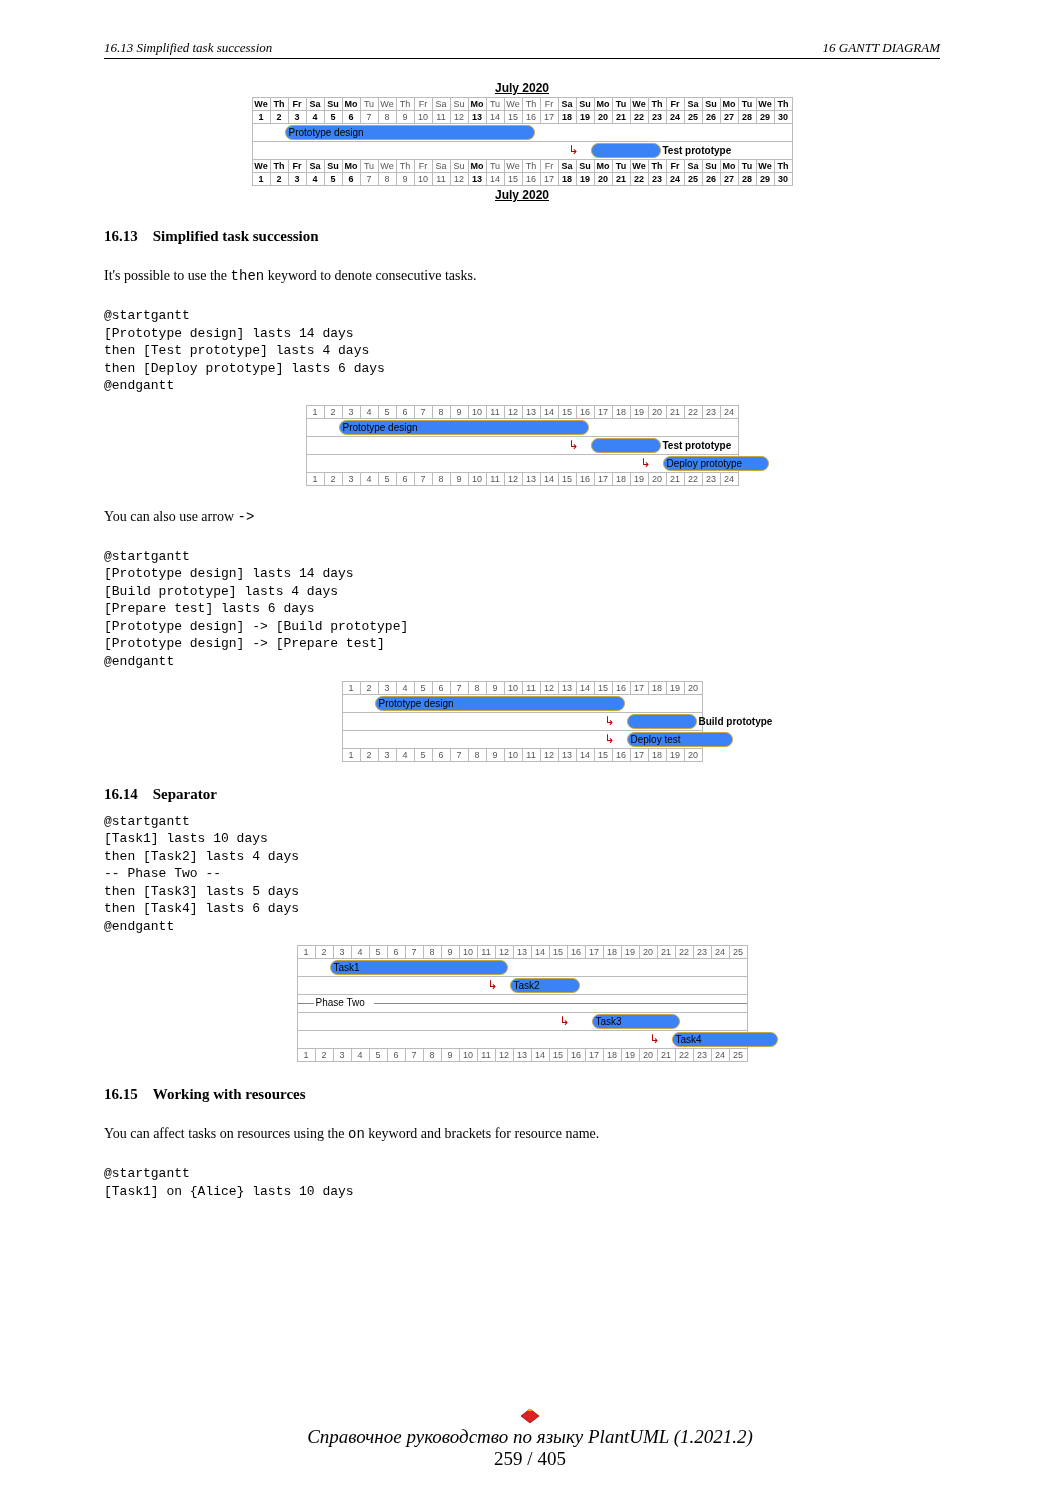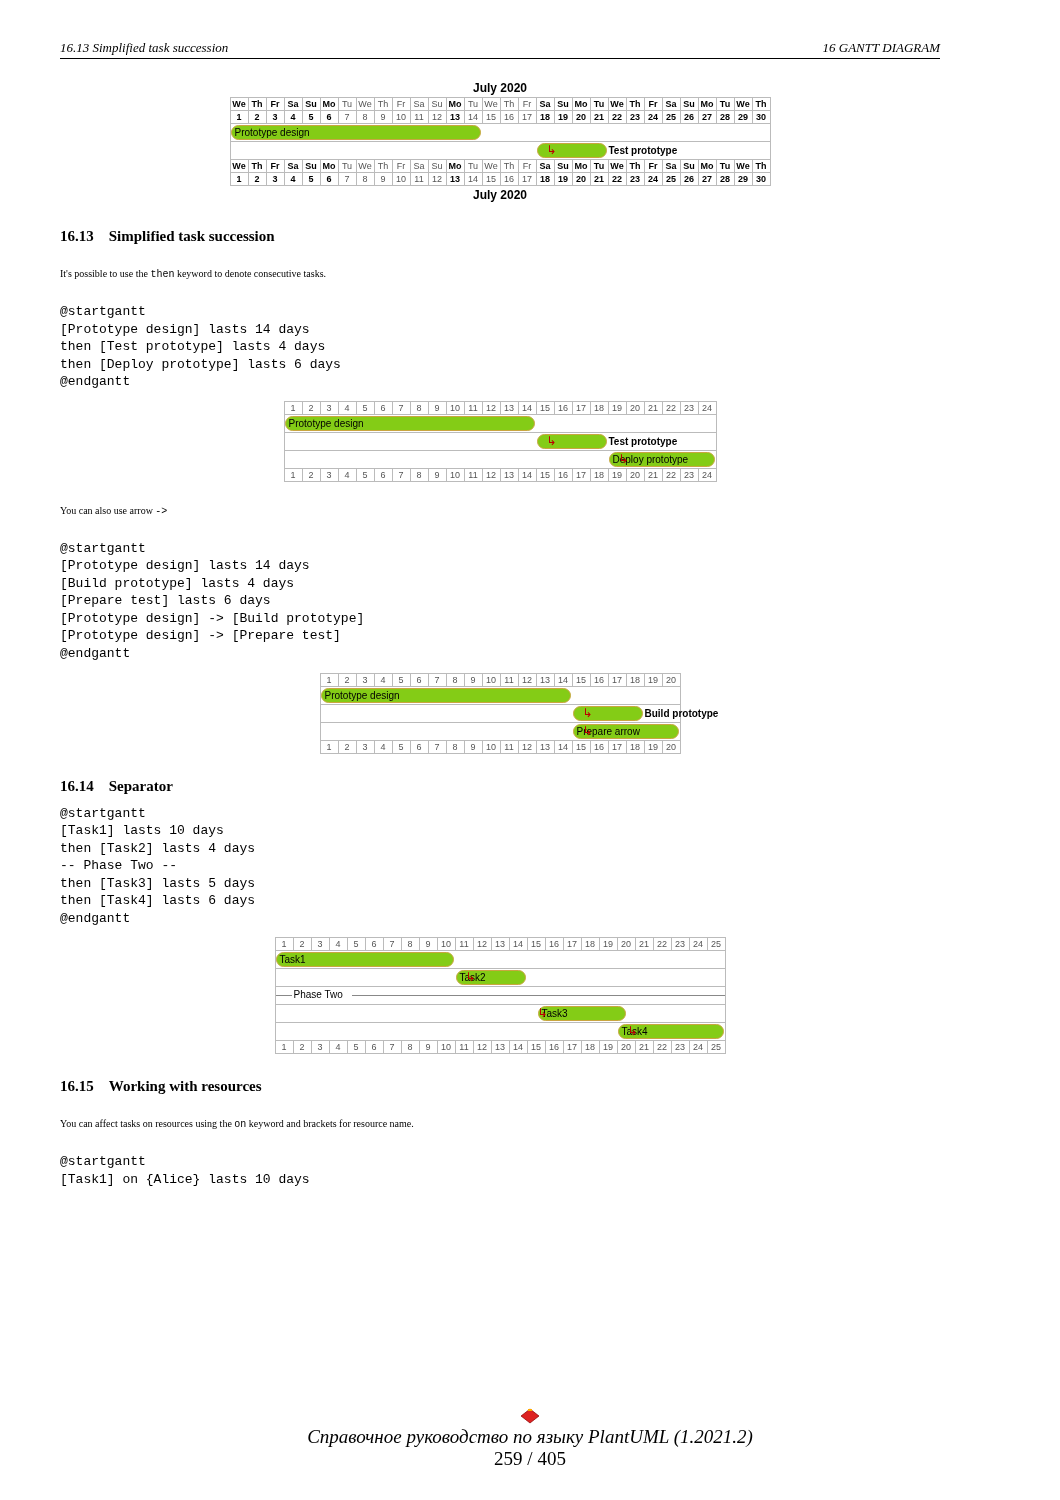--- a/index.html
+++ b/index.html
@@ -6,21 +6,21 @@
     font-family: Georgia, 'Times New Roman', serif;
     font-size: 14px;
     background: #fff;
     margin: 0;
     padding: 0;
     color: #000;
   }
   .page {
     width: 1060px;
     min-height: 1500px;
-    padding: 40px 120px 30px 60px;
+    padding: 40px 120px 30px 104px;
     box-sizing: border-box;
     position: relative;
   }
   .header-row {
     display: flex;
     justify-content: space-between;
     border-bottom: 0.5px solid #000;
     padding-bottom: 2px;
     margin-bottom: 20px;
     font-style: italic;
@@ -28,21 +28,21 @@
   }
   h3 {
     font-family: Georgia, serif;
     font-weight: bold;
     font-size: 15px;
     margin-top: 24px;
     margin-bottom: 10px;
   }
   p {
     margin: 23px 0;
-    font-size: 10px;
+    font-size: 14px;
   }
   pre.code {
     font-family: 'Courier New', monospace;
     font-size: 13px;
     white-space: pre;
     margin: 8px 0;
     line-height: 1.35;
   }
   code.inline {
     font-family: 'Courier New', monospace;
@@ -64,20 +64,21 @@
     font-family: Arial, sans-serif;
     color: #333;
   }
   .gantt-chart .title-row td {
     border: none;
     text-align: center;
     font-weight: bold;
     font-size: 12px;
     font-family: Arial, sans-serif;
     padding: 2px 0;
+    text-decoration: underline;
   }
   .gantt-chart .days-row td {
     border: 1px solid #bbb;
     font-size: 9px;
     font-family: Arial, sans-serif;
     text-align: center;
     min-width: 17px;
     color: #555;
   }
   .gantt-chart .days-row td.bold {
@@ -87,32 +88,33 @@
   .gantt-chart .task-row td.cell {
     height: 16px;
     border: 1px solid #bbb;
     position: relative;
     padding: 0;
   }
   .taskbar {
     position: absolute;
     top: 1px;
     bottom: 1px;
-    background: #84cc16;
+    background: #3b82f6;
     border: 1px solid #c9a640;
     border-radius: 8px;
     font-size: 10px;
     font-family: Arial, sans-serif;
     color: #000;
     white-space: nowrap;
     display: flex;
     align-items: center;
     padding: 0 3px;
     box-sizing: border-box;
     z-index: 2;
+    margin-left: 32px;
   }
   .taskbar.label-out {
     overflow: visible;
     font-weight: bold;
   }
   .taskbar .label-ext {
     position: absolute;
     left: 100%;
     margin-left: 3px;
     font-size: 10px;
@@ -460,21 +462,21 @@
           <tr class="task-row">
             <td class="cell" colspan="20" style="position:relative;height:17px">
               <span class="taskbar label-out" style="left:252px;width:70px">
                 <span class="label-ext">Build prototype</span>
               </span>
               <span class="arrow-glyph" style="left:262px;top:2px">↳</span>
             </td>
           </tr>
           <tr class="task-row">
             <td class="cell" colspan="20" style="position:relative;height:17px">
-              <span class="taskbar" style="left:252px;width:106px">Prepare arrow</span>
+              <span class="taskbar" style="left:252px;width:106px">Deploy test</span>
               <span class="arrow-glyph" style="left:262px;top:2px">↳</span>
             </td>
           </tr>
           <tr class="days-row">
             <td class="cell">1</td>
             <td class="cell">2</td>
             <td class="cell">3</td>
             <td class="cell">4</td>
             <td class="cell">5</td>
             <td class="cell">6</td>

